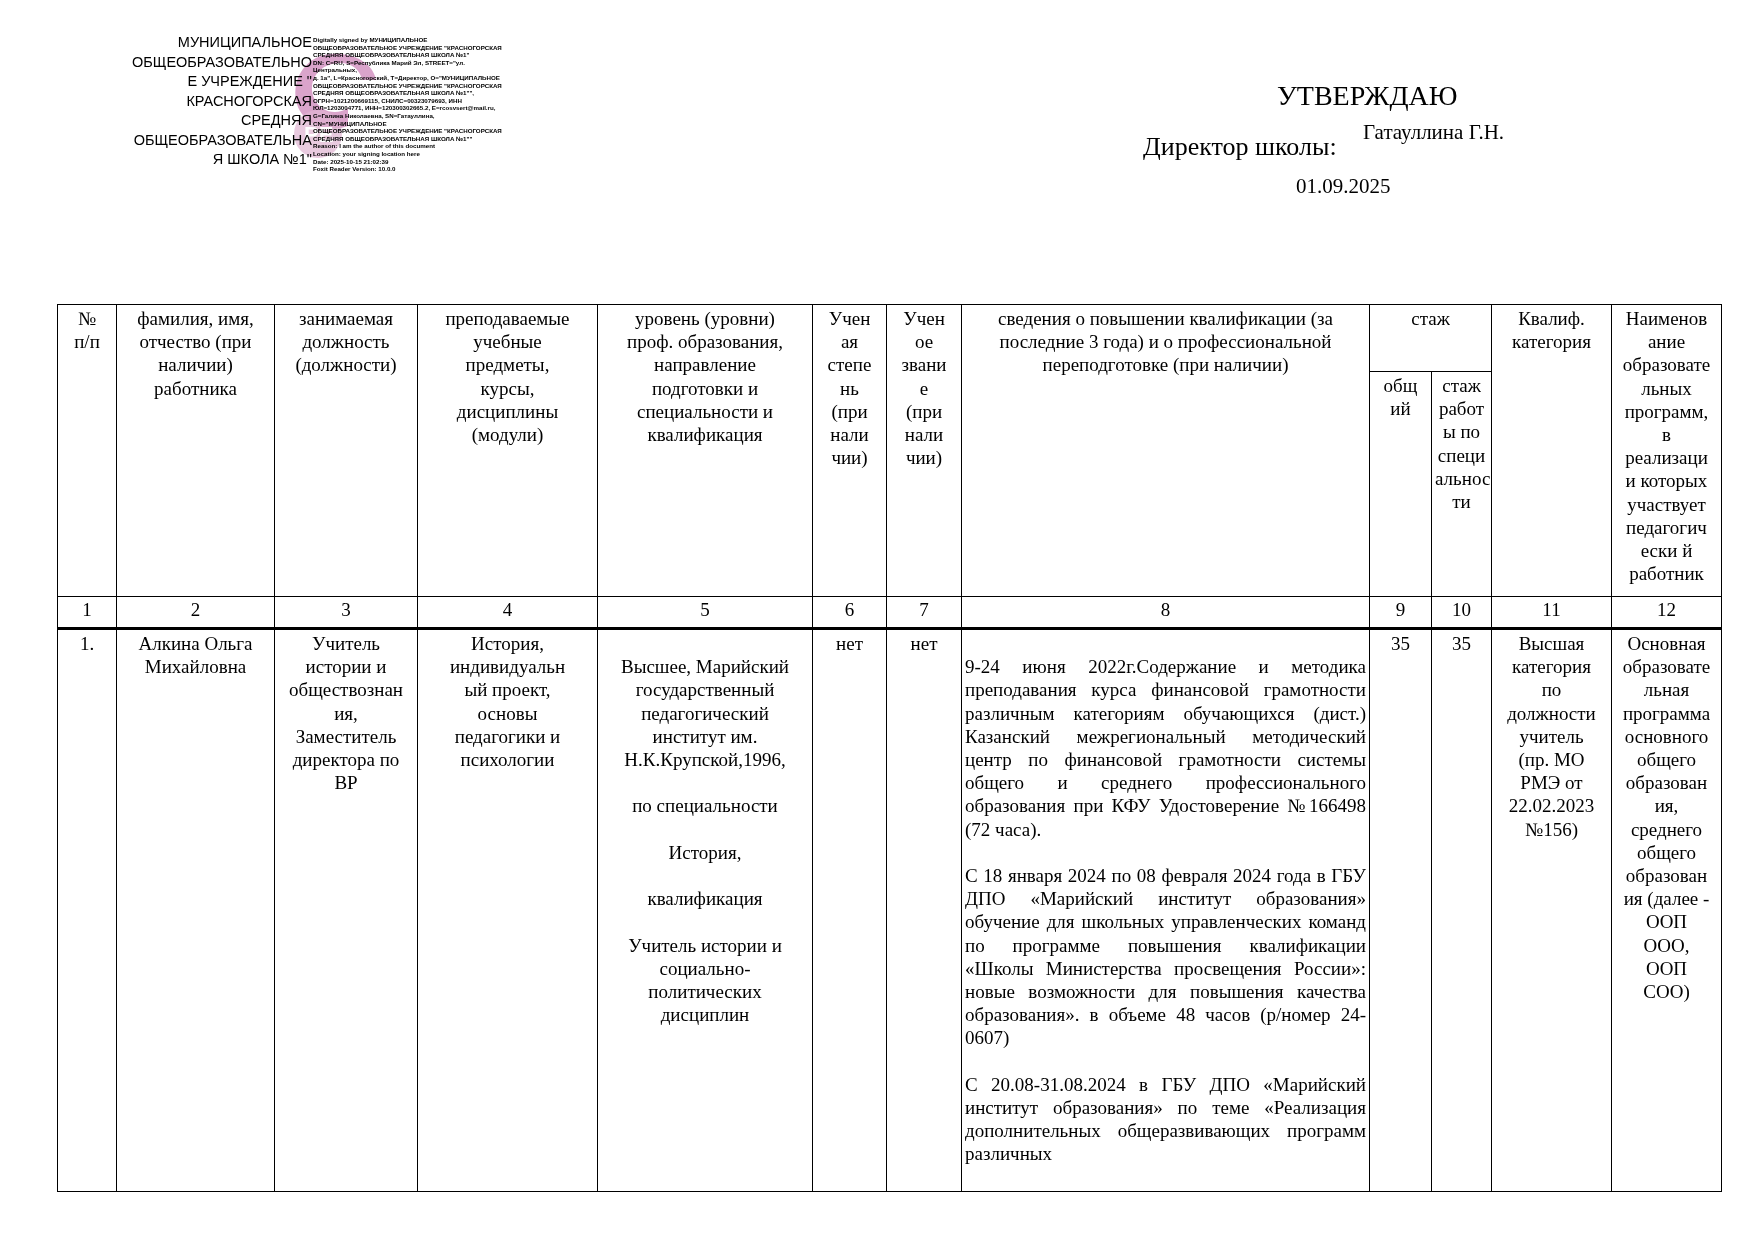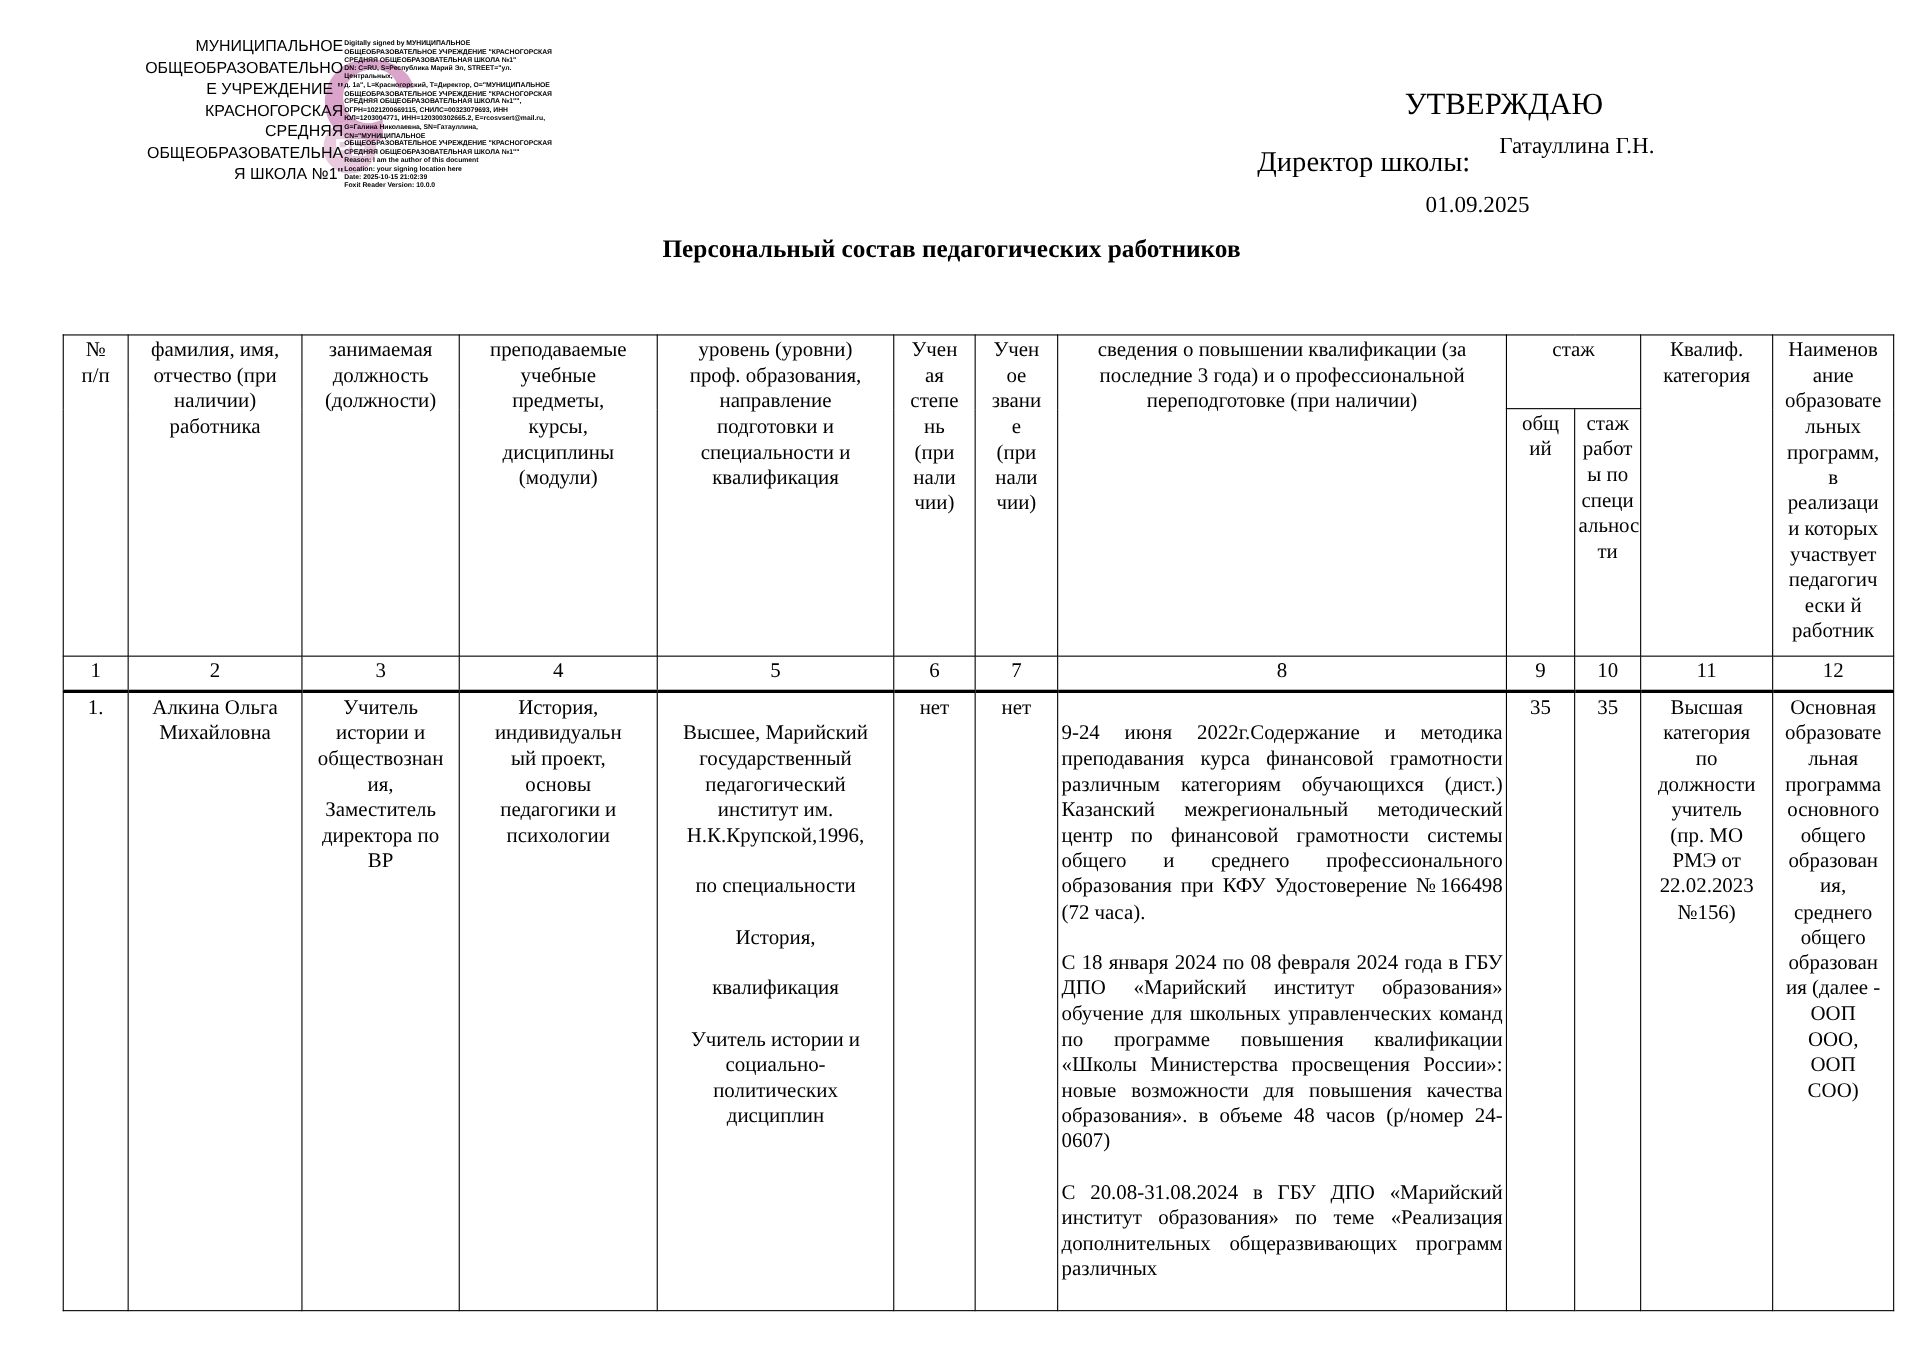--- a/index.html
+++ b/index.html
@@ -83,21 +83,20 @@
 Location: your signing location here
 Date: 2025-10-15 21:02:39
 Foxit Reader Version: 10.0.0</div>
 
 <div class="approve-heading">УТВЕРЖДАЮ</div>
 <div class="director-label">Директор школы:</div>
 <div class="director-name">Гатауллина Г.Н.</div>
 <div class="approve-date">01.09.2025</div>
 
 <div class="doc-title">
-  <div>Персональный состав педагогических работников</div>
 </div>
 
 <table class="staff">
   <colgroup>
     <col style="width:59px">
       <col style="width:158px">
       <col style="width:143px">
     <col style="width:180px">
       <col style="width:215px">
       <col style="width:74px">

